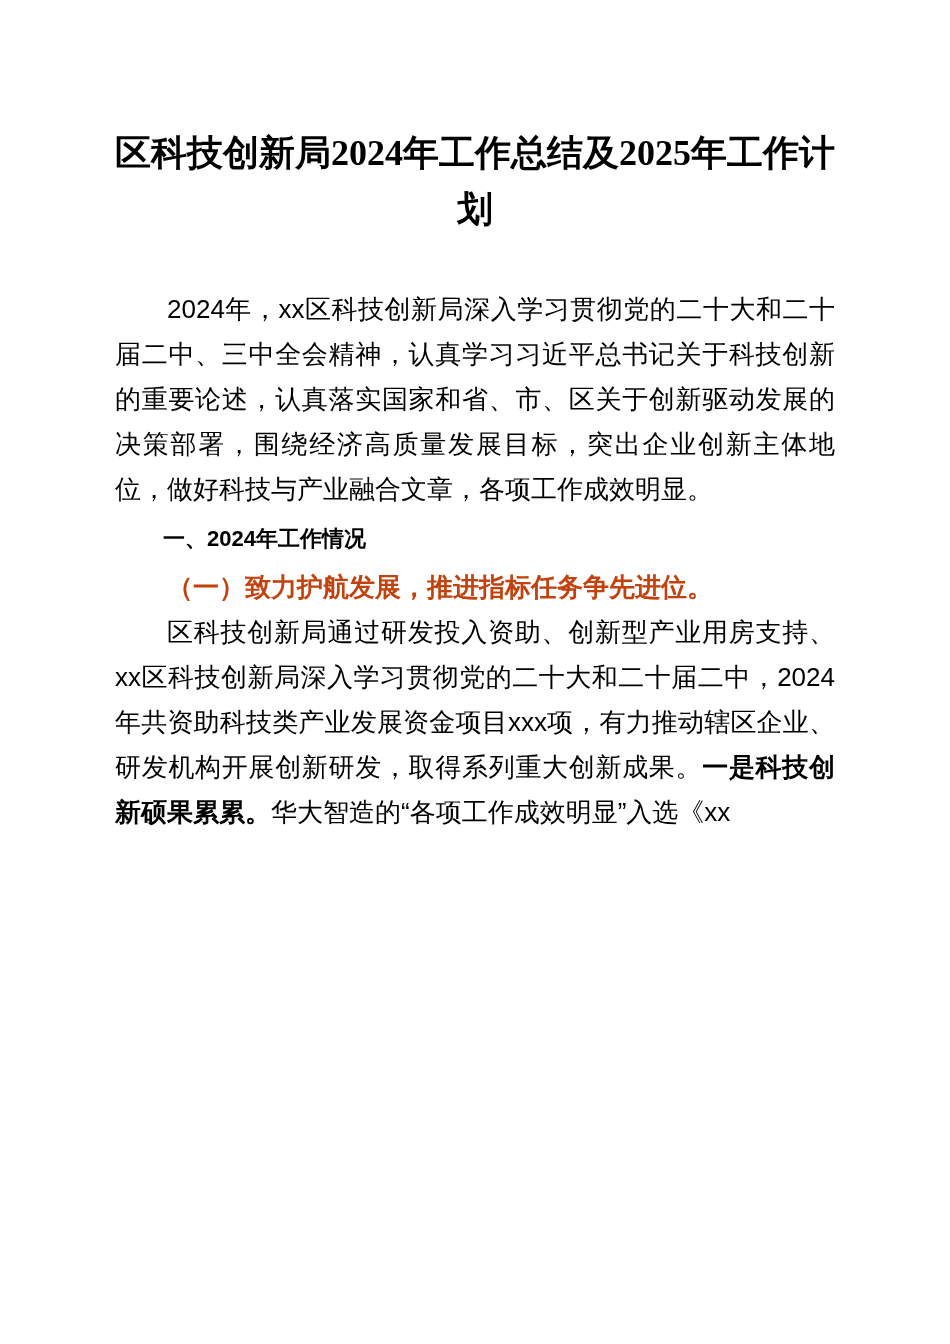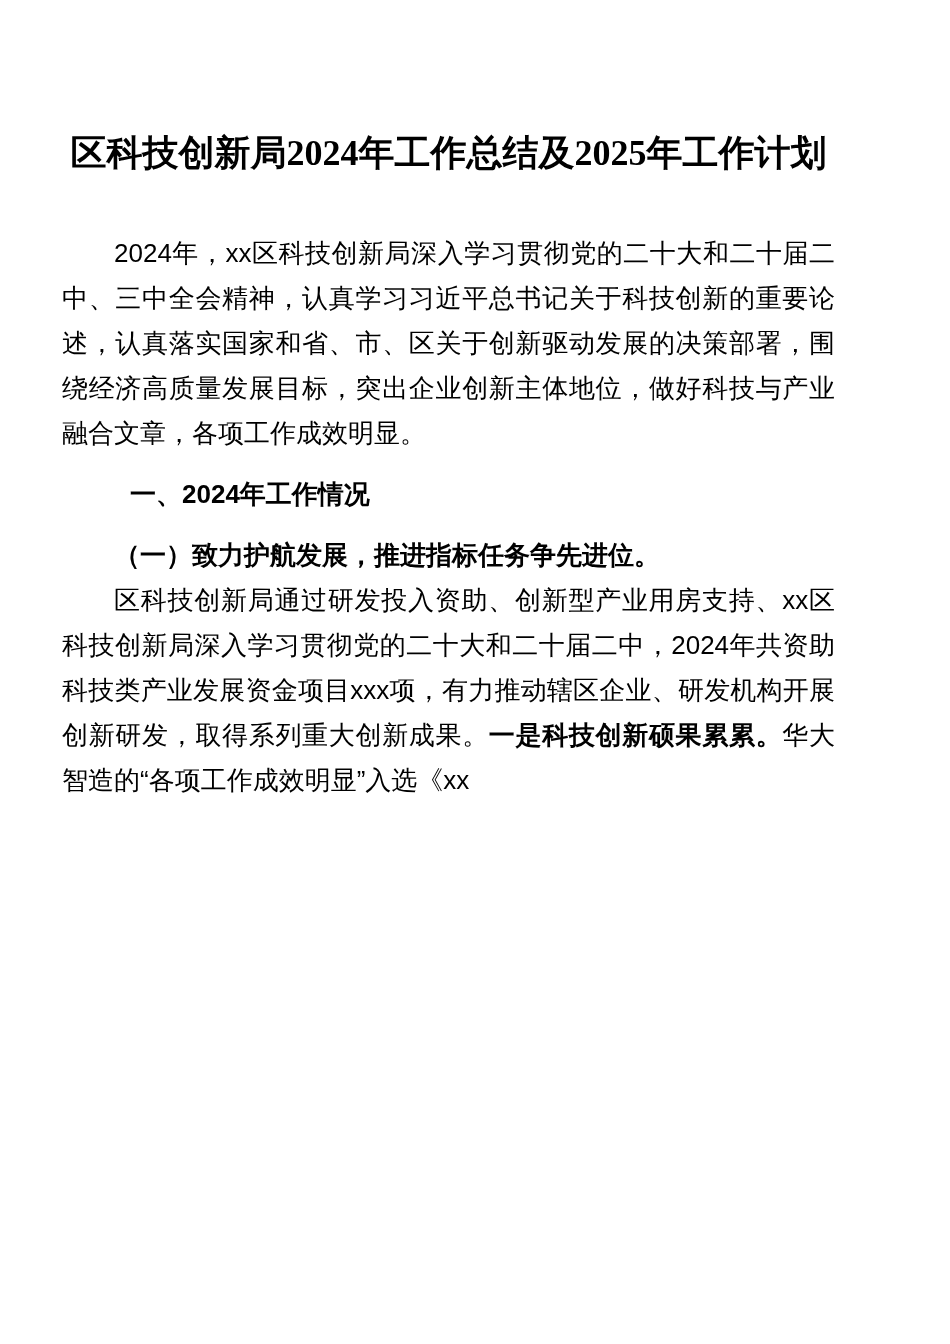--- a/index.html
+++ b/index.html
@@ -11,21 +11,21 @@
     width: 950px;
     height: 1344px;
     font-family: "Liberation Serif", serif;
     color: #000000;
   }
   .page {
     box-sizing: border-box;
     width: 950px;
     height: 1344px;
     background: #ffffff;
-    padding: 125px 115px 0 62px;
+    padding: 125px 115px 0 115px;
     overflow: hidden;
   }
   .doc-title {
     font-family: "Liberation Serif", serif;
     font-weight: 700;
     font-size: 36px;
     line-height: 56px;
     text-align: center;
     margin: 0 0 50px 0;
     color: #000000;
@@ -35,34 +35,34 @@
     font-size: 26px;
     line-height: 45px;
     text-align: justify;
     text-indent: 2em;
     margin: 0;
     color: #000000;
   }
   .section-heading {
     font-family: "Liberation Sans", sans-serif;
     font-weight: 700;
-    font-size: 26px;
+    font-size: 22px;
     line-height: 45px;
     text-indent: 2em;
-    margin: 16px;
+    margin: 4px;
     color: #000000;
   }
   .sub-heading {
     font-family: Liberation Serif, serif;
     font-weight: 700;
     font-size: 26px;
     line-height: 45px;
     text-indent: 2em;
     margin: 0;
-    color: #000000;
+    color: #c2410c;
   }
   .emph {
     font-weight: 700;
   }
 </style>
 </head>
 <body>
 
 <div class="page">
 

